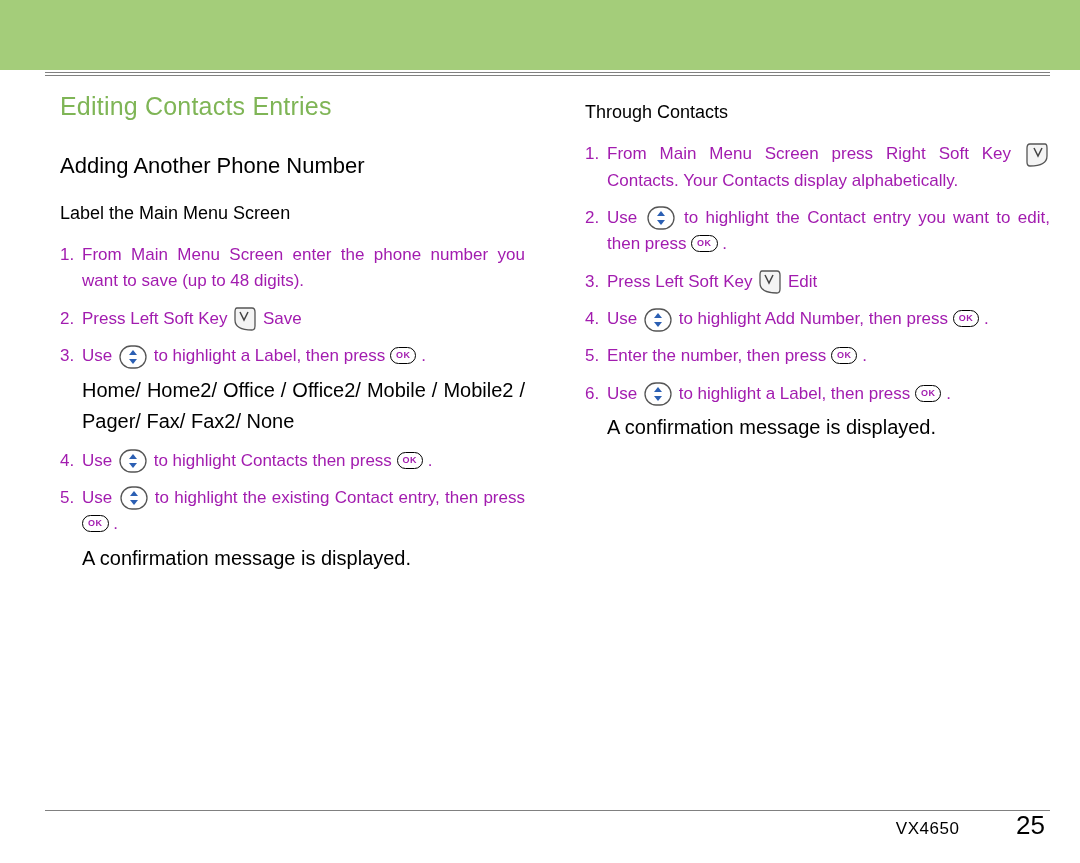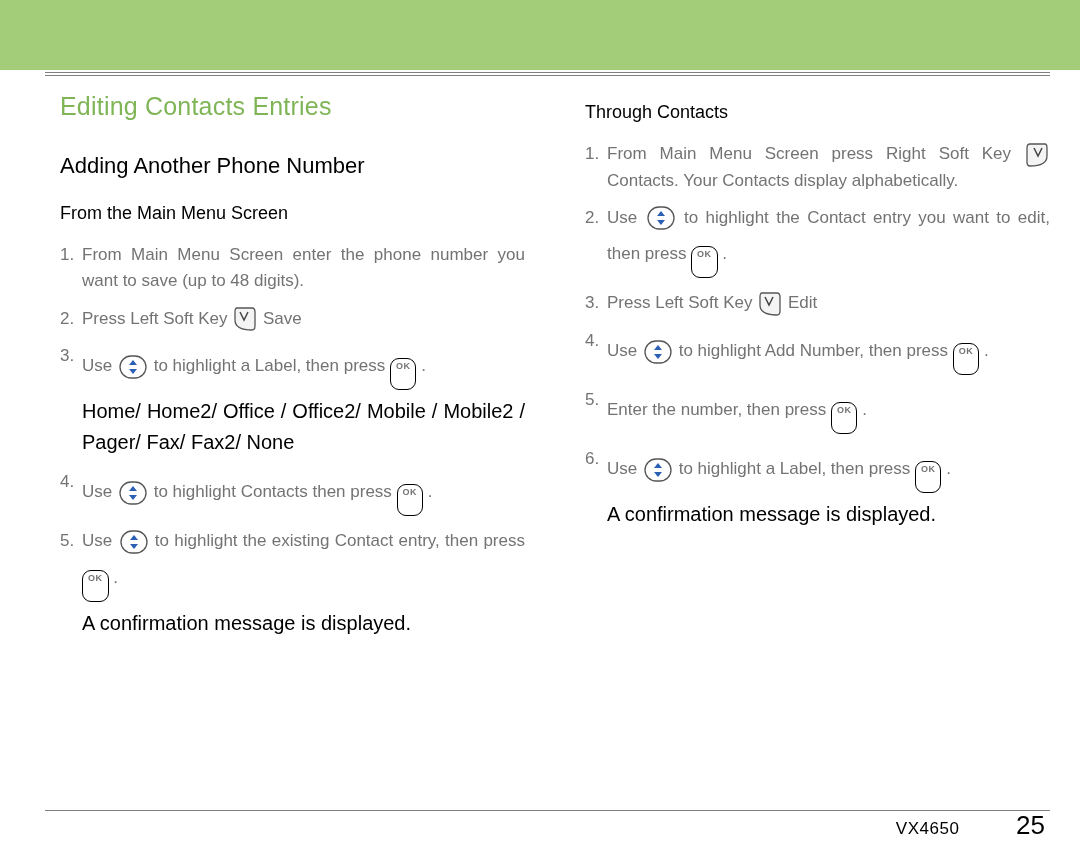--- a/index.html
+++ b/index.html
@@ -60,21 +60,21 @@
       margin-bottom: 18px;
     }
     ol {
       list-style: none;
       counter-reset: item;
     }
     ol li {
       counter-increment: item;
       font-size: 17px;
       line-height: 1.55;
-      color: #737373;
+      color: #a21caf;
       margin-bottom: 11px;
       position: relative;
       padding-left: 22px;
       text-align: justify;
     }
     ol li::before {
       content: counter(item) ".";
       position: absolute;
       left: 0;
       top: 0;
@@ -103,24 +103,23 @@
     .okkey {
       display: inline-block;
       vertical-align: middle;
       border: 1.3px solid #000;
       border-radius: 9px;
       padding: 0 5px;
       font-size: 9px;
       font-weight: bold;
       letter-spacing: 0.5px;
       line-height: 14px;
-      height: 32px;
+      height: 17px;
       position: relative;
       top: -1px;
-      margin-top: 16px;
     }
     .divider-bottom {
       position: absolute;
       bottom: 52px;
       left: 45px;
       right: 30px;
       height: 1px;
       background: #808080;
     }
     .page-num {
@@ -135,21 +134,21 @@
 </head>
 <body>
 
 <div class="green-bar"></div>
 <div class="divider-top"></div>
 
 <div class="page-content">
   <div class="col">
     <div class="section-title">Editing Contacts Entries</div>
     <div class="sub-title">Adding Another Phone Number</div>
-    <div class="subsection">From the Main Menu Screen</div>
+    <div class="subsection">Label the Main Menu Screen</div>
     <ol>
       <li><span>From Main Menu Screen enter the phone number you want to save (up to 48 digits).</span></li>
       <li>
         <span>Press Left Soft Key </span>
         <span class="softkey">
           <svg width="22" height="26" viewBox="0 0 22 26">
               <path d="M3 2 Q1 2 1 6 L1 14 Q1 24 18 24 Q21 24 21 20 L21 6 Q21 2 18 2 Z" fill="#f4f4f4" stroke="#555" stroke-width="1.3"></path>
               <path d="M6 6 L10 14 L14 6" fill="none" stroke="#444" stroke-width="1.5"></path>
             </svg>
         </span>

